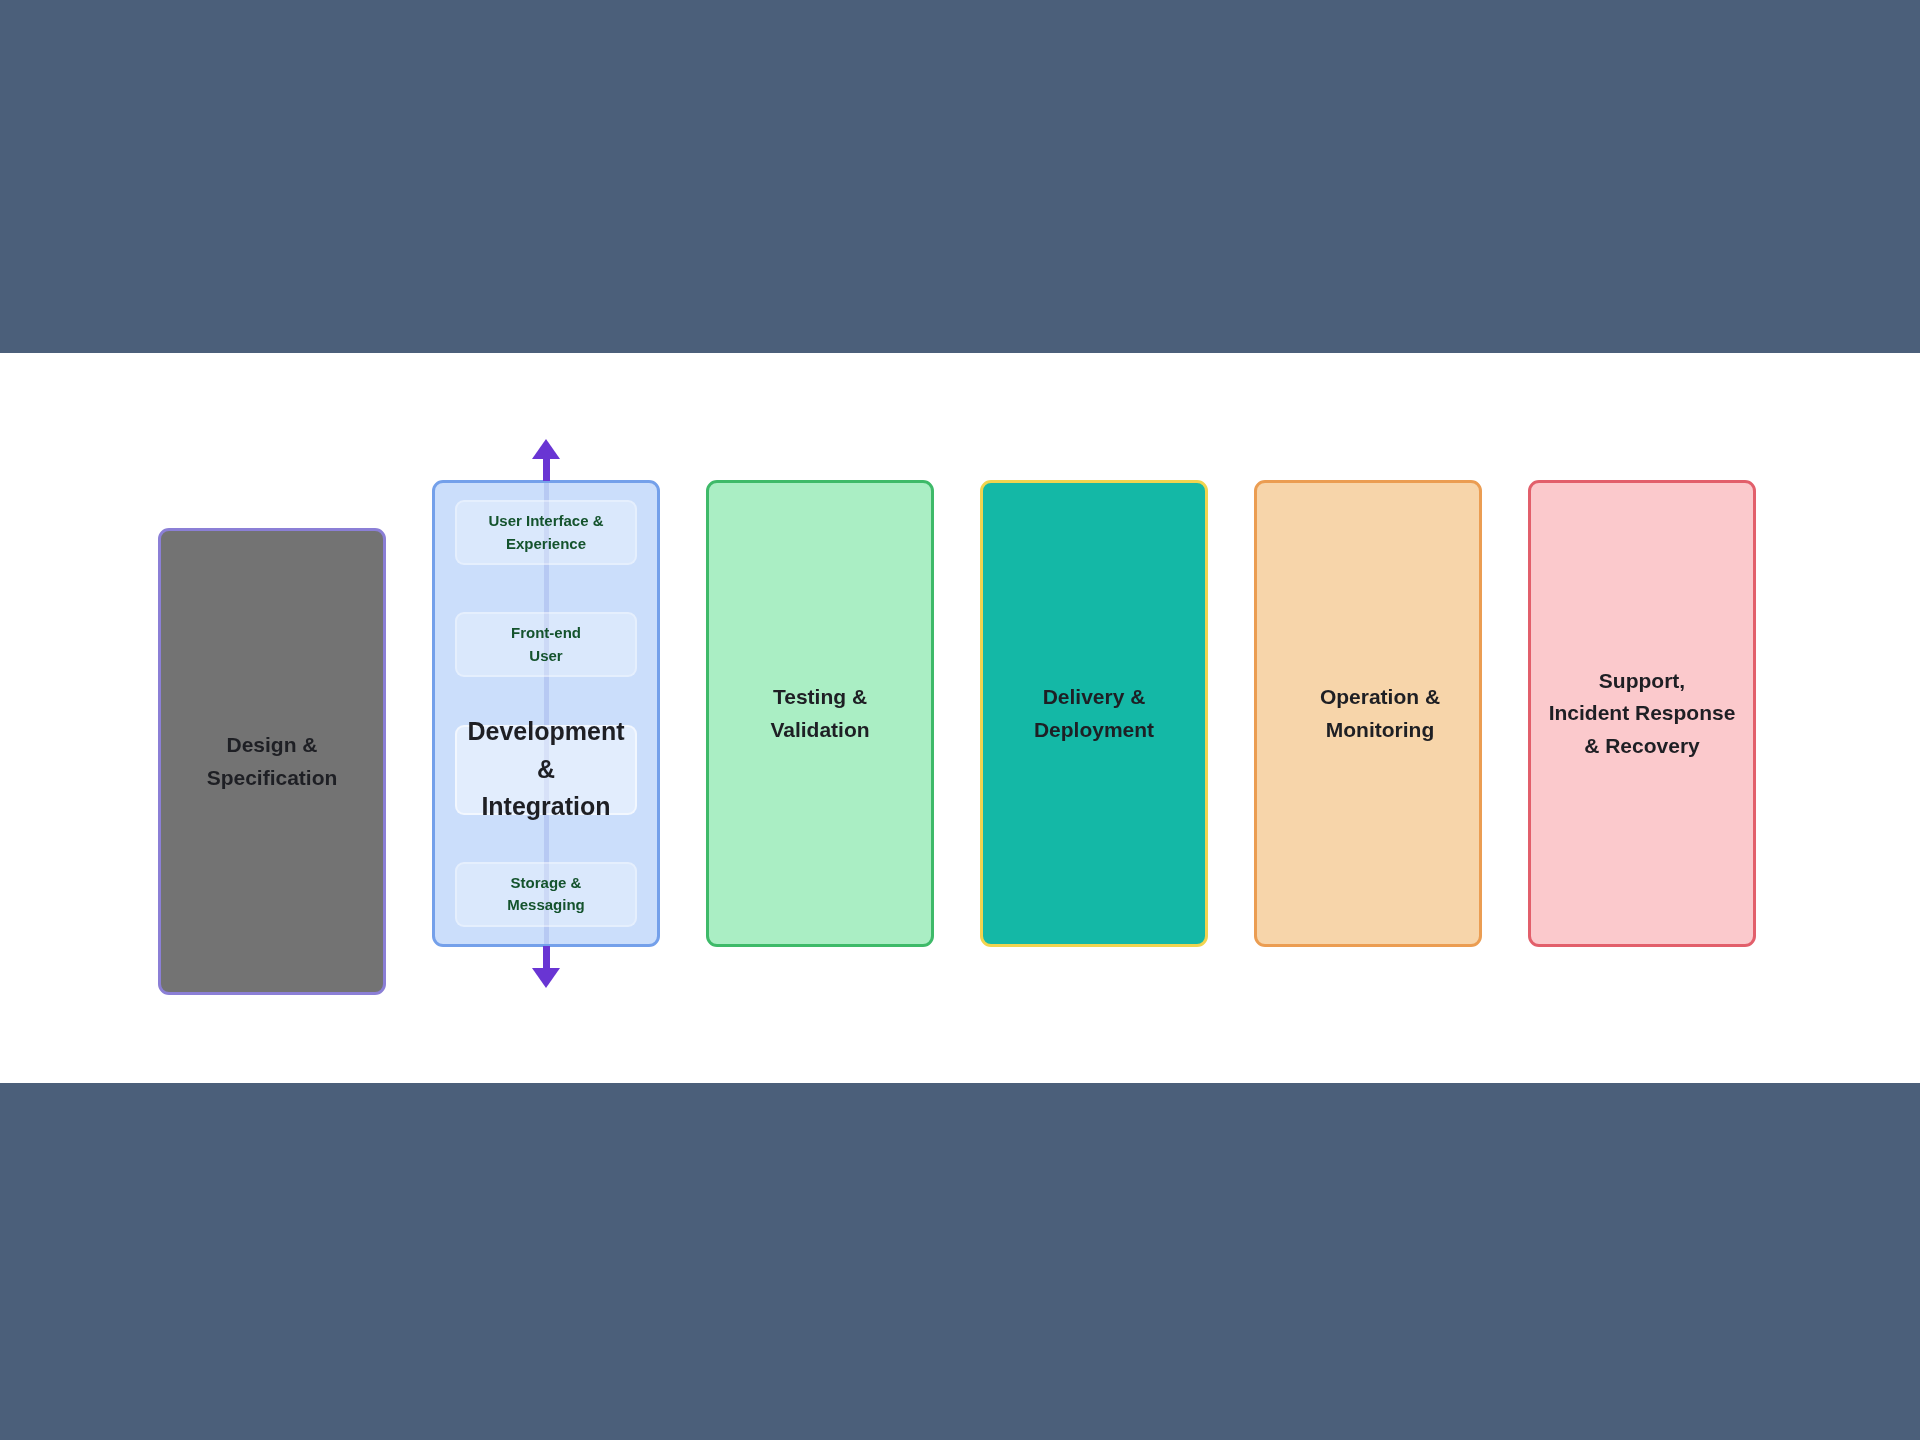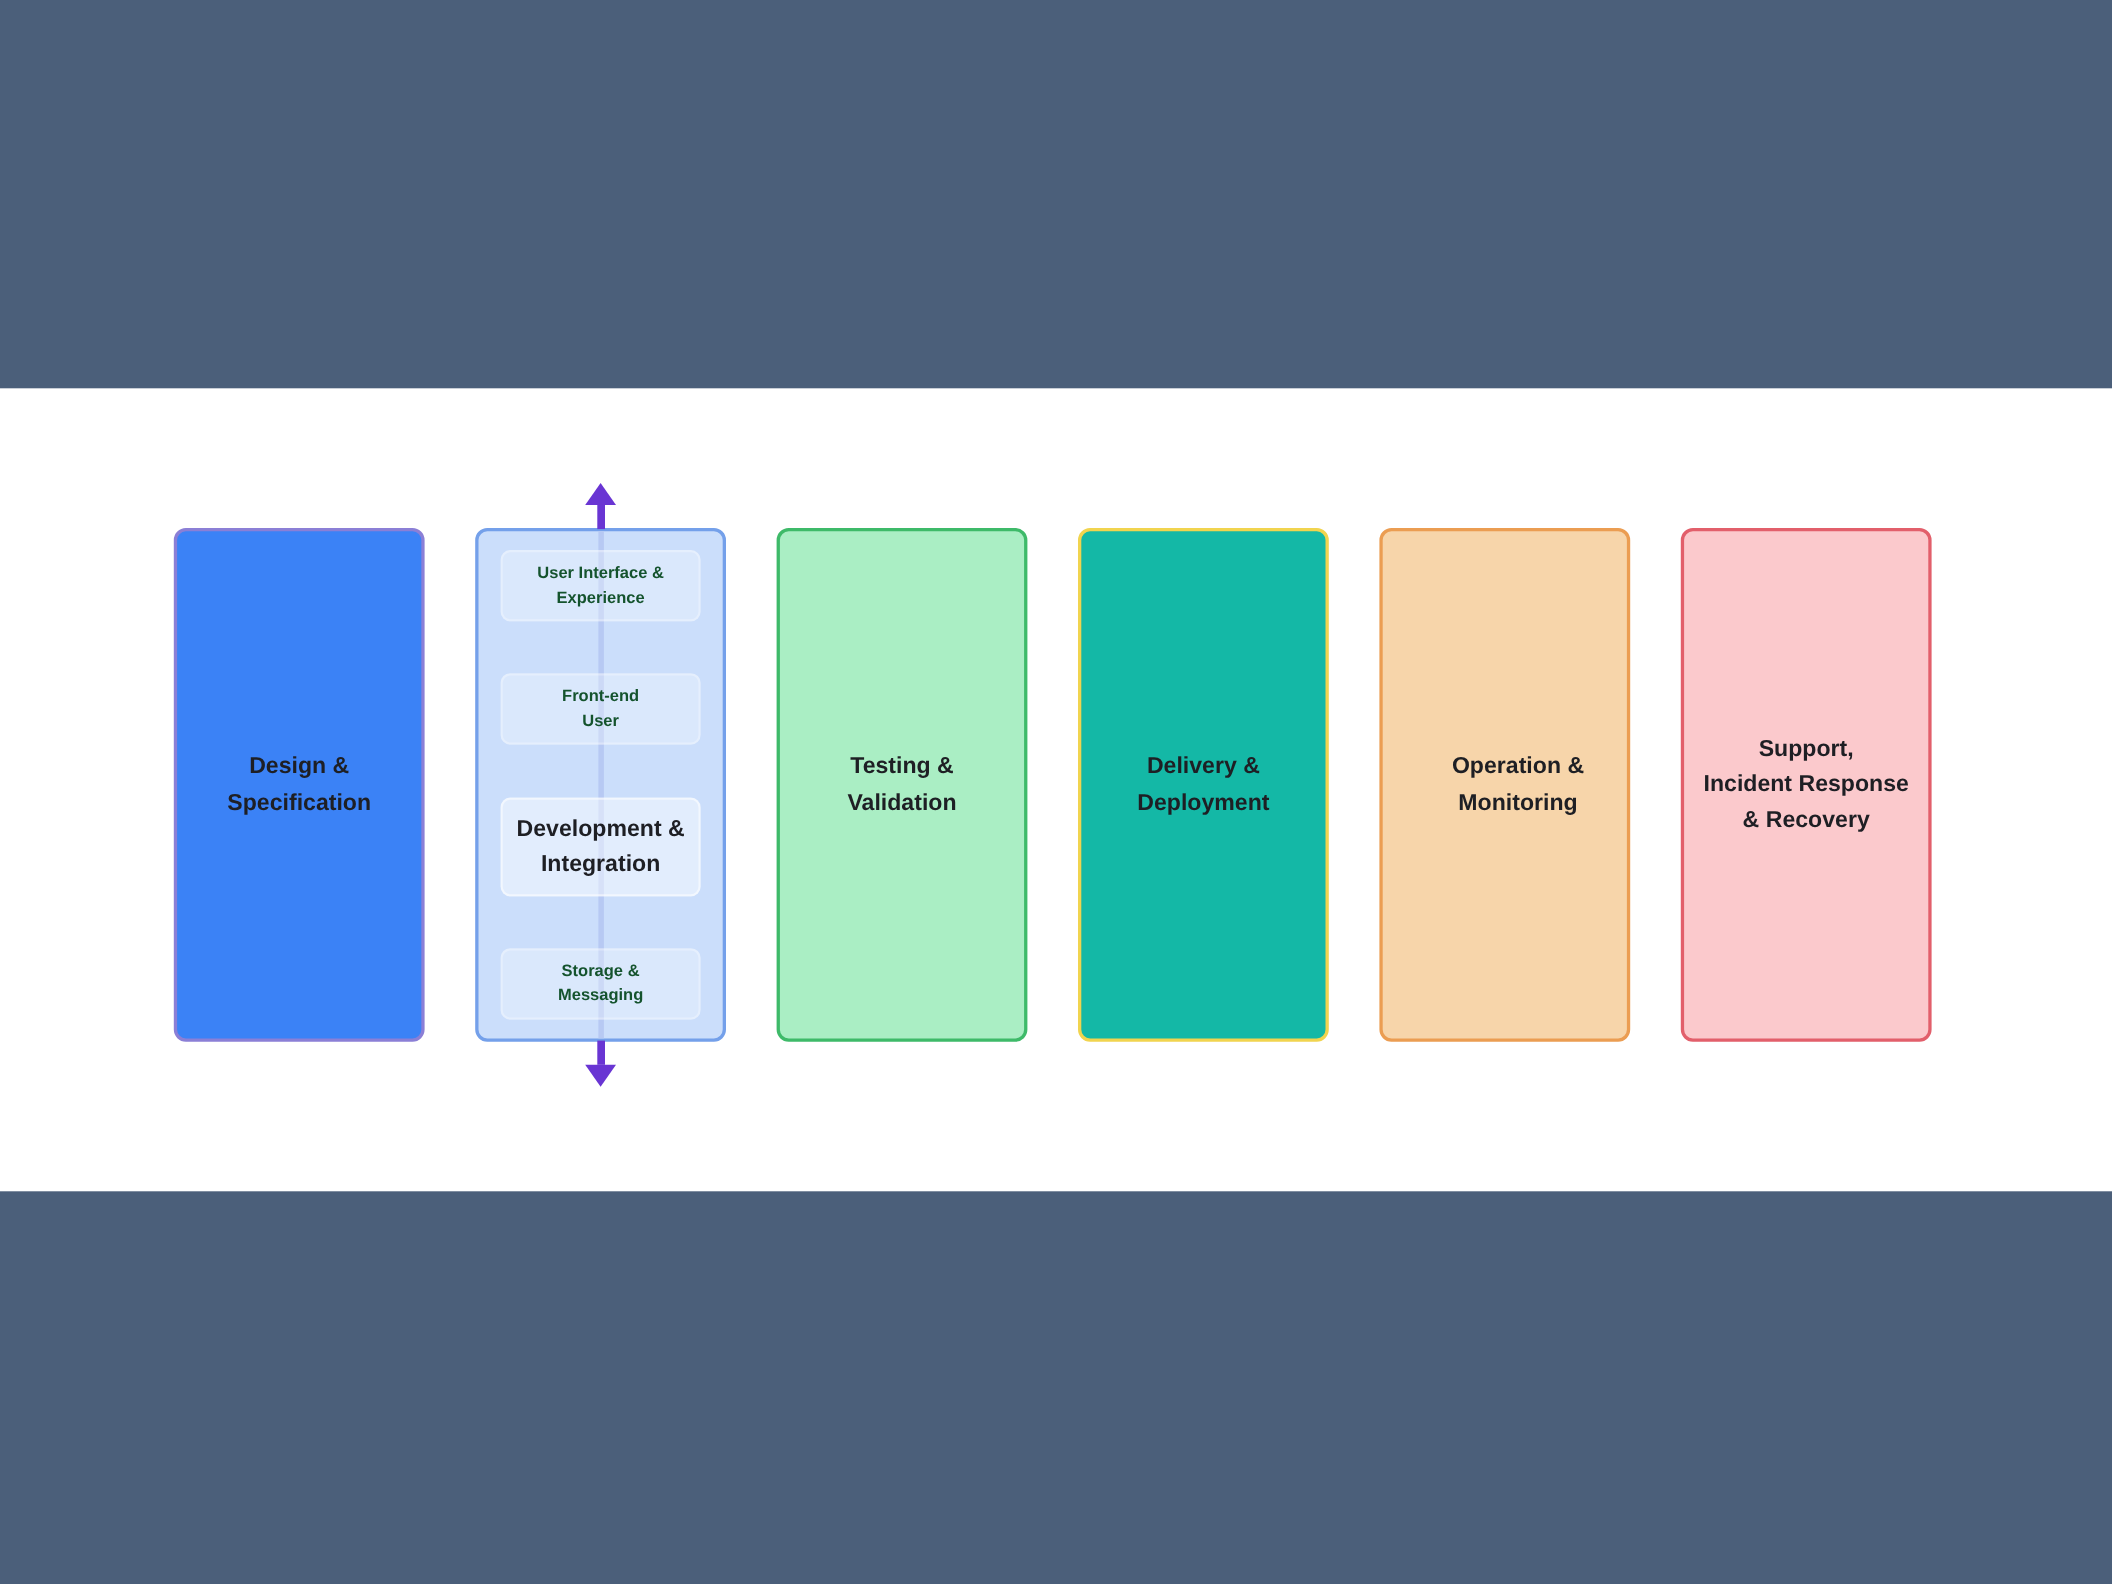--- a/index.html
+++ b/index.html
@@ -96,21 +96,21 @@
     border: 2px solid rgba(255, 255, 255, 0.30);
     color: #14532d;
     font-size: 15px;
     line-height: 1.5;
   }
   .subbox.active {
     height: 90px;
     background: rgba(255, 255, 255, 0.45);
     border: 2px solid rgba(255, 255, 255, 0.55);
     color: #1e1f24;
-    font-size: 21px;
+    font-size: 25px;
     line-height: 1.5;
   }
 
   
   .arrow {
     position: absolute;
     left: 50%;
     transform: translateX(-50%);
     display: flex;
     flex-direction: column;
@@ -135,21 +135,21 @@
 </style>
 </head>
 <body style="--band: #4b5f7a; --arrow: #6935d3; --connector: #b7c9f3;">
 
 <div class="canvas">
   <div class="band top"></div>
   <div class="band bottom"></div>
 
   <div class="pipeline-row">
 
-    <div class="stage" style="background-color: #3b82f6; border-color: rgb(139, 127, 214);">
+    <div class="stage" style="background-color: #737373; border-color: rgb(139, 127, 214); margin-top: 48px;">
       <div class="stage-label">Design &amp;
 Specification</div>
     </div>
 
     <div class="stage dev" style="background-color: rgb(203, 222, 251); border-color: rgb(116, 160, 234);">
       <div class="arrow up">
         <div class="arrow-head-up"></div>
         <div class="arrow-stem"></div>
       </div>
       <div class="vline"></div>

